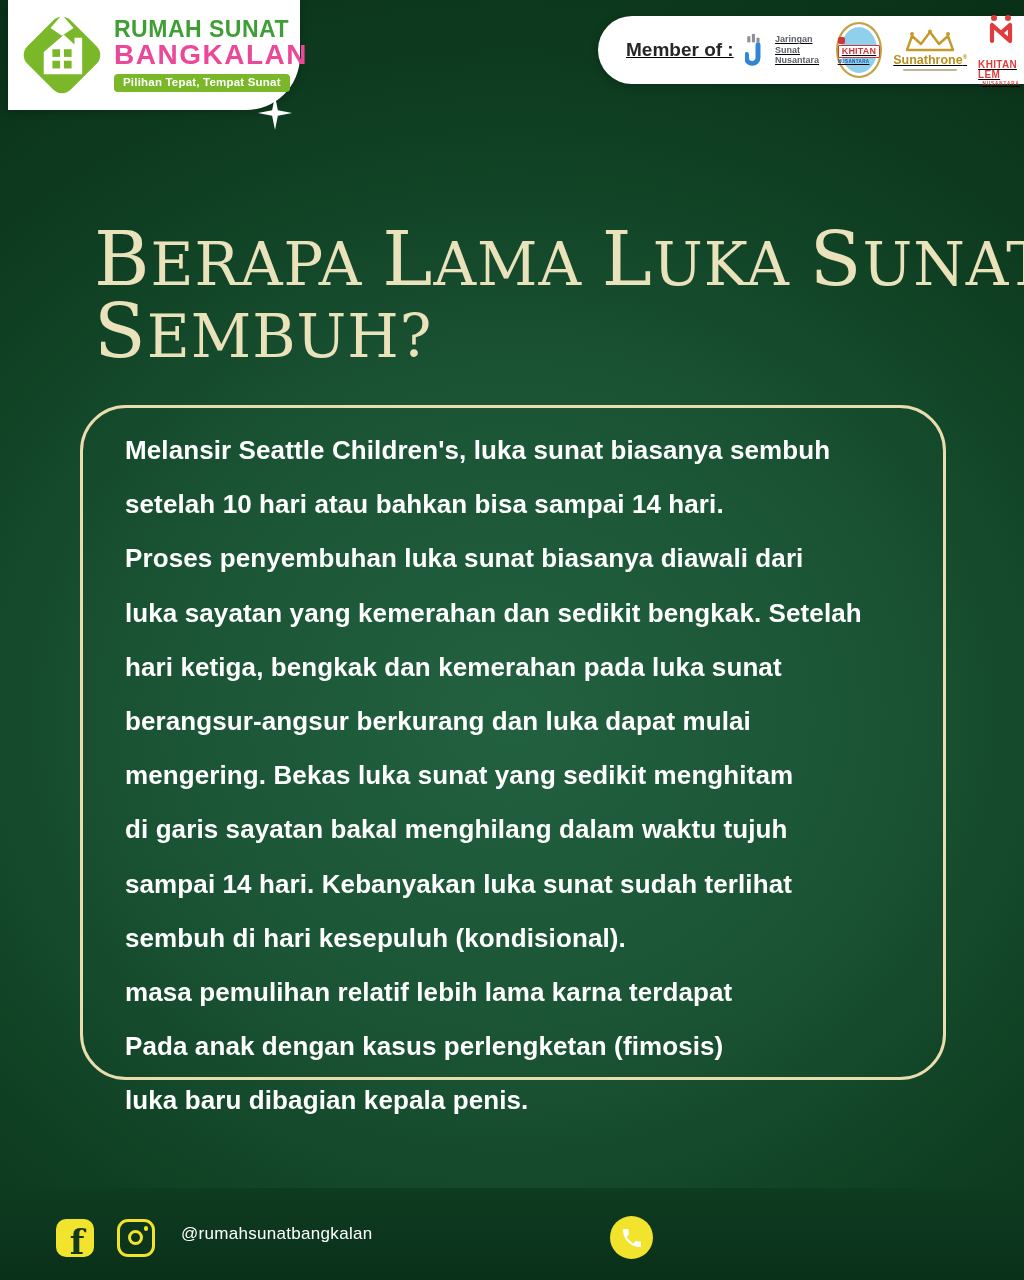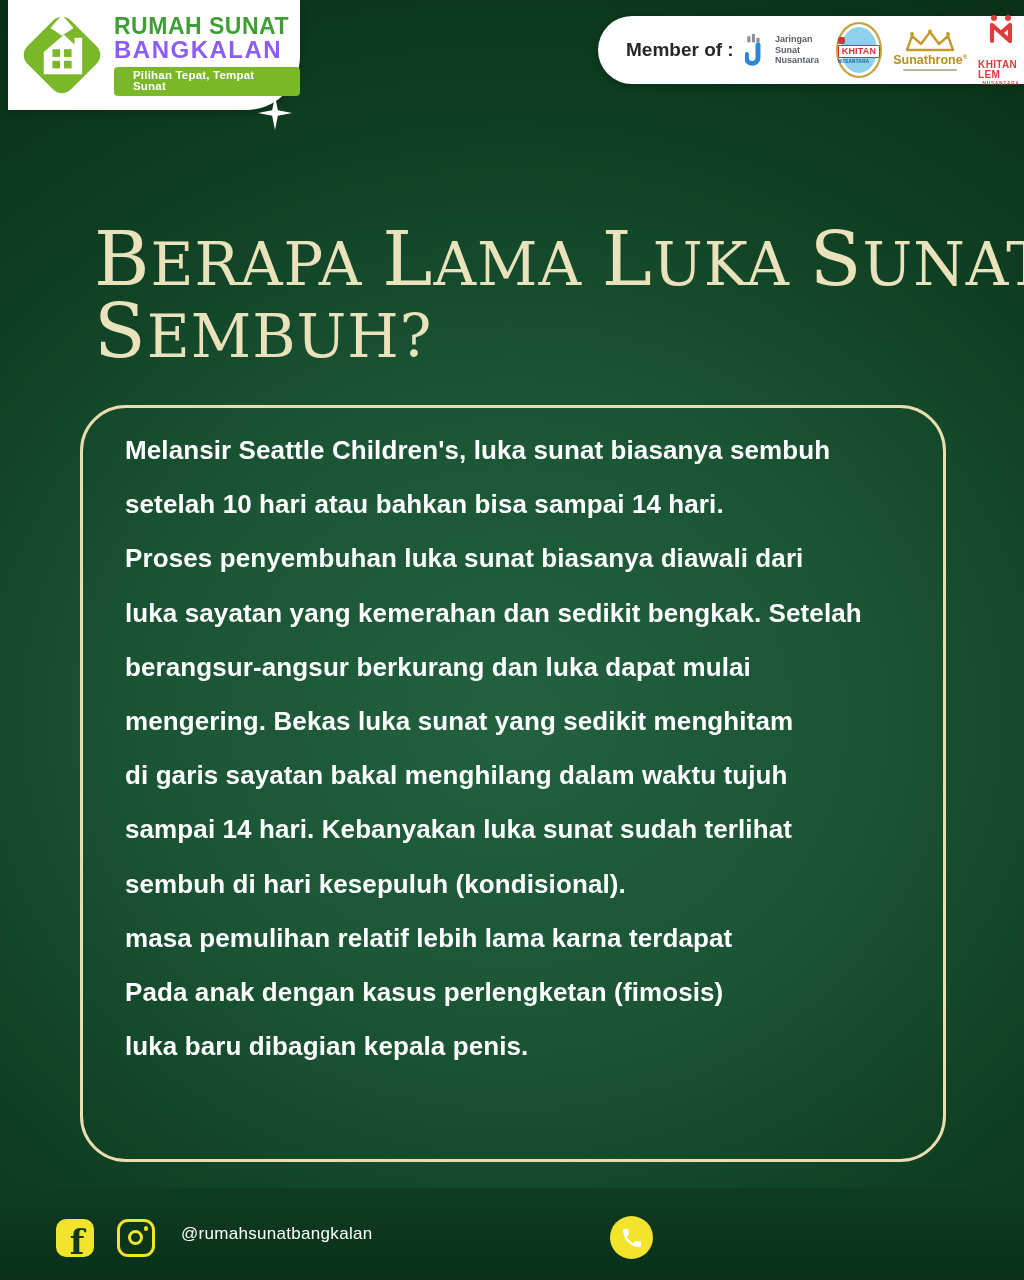--- a/index.html
+++ b/index.html
@@ -11,29 +11,29 @@
   }
   
   .badge-left{
     position:absolute;left:8px;top:0;width:292px;height:110px;background:#ffffff;
     border-radius:0 0 54px 0;display:flex;align-items:center;
     box-shadow:0 2px 8px rgba(0,0,0,.25);
   }
   .house-wrap{width:96px;height:96px;margin-left:6px;flex:0 0 auto;}
   .brand-text{margin-left:4px;line-height:1;}
   .brand-l1{font-size:23px;font-weight:800;color:#3f9e35;letter-spacing:.5px;}
-  .brand-l2{font-size:24px;font-weight:800;color:#8b5cf6;letter-spacing:1.5px;margin-top:0;}
+  .brand-l2{font-size:28px;font-weight:800;color:#ec4899;letter-spacing:1.5px;margin-top:0;}
   .brand-tag{display:inline-block;margin-top:5px;background:#7ab829;color:#fff;
-    font-size:11.5px;font-weight:700;padding:3px 19px;border-radius:4px;letter-spacing:.2px;}
+    font-size:11.5px;font-weight:700;padding:3px 9px;border-radius:4px;letter-spacing:.2px;}
   .sparkle{position:absolute;left:256px;top:94px;width:38px;height:38px;}
   
   .member-pill{
     position:absolute;right:0;top:16px;height:68px;width:426px;background:#ffffff;
     border-radius:34px 0 0 34px;display:flex;align-items:center;gap:11px;
-    padding-left:28px;box-sizing:border-box;box-shadow:0 2px 8px rgba(0,0,0,.25);
+    padding-left:28px;box-sizing:border-box;box-shadow:0 2px 8px rgba(0,0,0,.25);text-decoration:underline;
   }
   .member-label{font-size:19px;font-weight:800;color:#262626;white-space:nowrap;}
   .logo{display:flex;align-items:center;}
   .jsn{gap:12px;}
   .jsn-text{font-size:9px;font-weight:700;color:#5a5f66;line-height:1.15;}
   .kn-circle{width:56px;height:56px;border-radius:50%;background:#8fd0ec;
     border:2px solid #c8a13a;box-shadow:inset 0 0 0 3px #fff;box-sizing:border-box;
     display:flex;flex-direction:column;align-items:flex-start;justify-content:center;}
   .kn-dot{width:7px;height:7px;border-radius:2px;background:#d23434;margin-bottom:1px;}
   .kn-khitan{background:#fff;border:1px solid #d23434;color:#d23434;font-weight:800;
@@ -46,21 +46,21 @@
   .kl{flex-direction:column;justify-content:center;}
   .kl-name{font-size:10px;font-weight:800;color:#e03c3c;line-height:1;margin-top:16px;letter-spacing:.3px;}
   .kl-nus{font-size:4.5px;font-weight:800;color:#e03c3c;letter-spacing:1px;margin-top:1px;}
   
   .title{position:absolute;left:94px;top:226px;margin:0;color:#e9e2ba;
     font-family:"DejaVu Serif",serif;font-weight:400;}
   .title-line{font-size:59px;line-height:67px;letter-spacing:1px;white-space:nowrap;}
   .tcap{font-size:1.28em;}
   
   .content-box{
-    position:absolute;left:80px;top:405px;width:866px;height:757px;box-sizing:border-box;
+    position:absolute;left:80px;top:405px;width:866px;height:675px;box-sizing:border-box;
     border:3px solid #e9ddae;border-radius:46px;
     padding:15px 26px 0 42px;
   }
   .bline{color:#ffffff;font-size:26px;font-weight:700;line-height:54.2px;white-space:nowrap;
     letter-spacing:.1px;}
   
   .footer-band{position:absolute;left:0;top:1188px;width:1024px;height:92px;
     background:linear-gradient(180deg,#0e3c21 0%,#0a301a 100%);
     border-top-left-radius:30px;}
   .fb-icon{position:absolute;left:56px;top:1219px;width:38px;height:38px;background:#f2e32c;
@@ -155,20 +155,21 @@
   <h1 class="title">
     <div class="title-line"><span><span class="tcap">B</span>ERAPA</span> <span><span class="tcap">L</span>AMA</span> <span><span class="tcap">L</span>UKA</span> <span><span class="tcap">S</span>UNAT</span></div>
     <div class="title-line"><span><span class="tcap">S</span>EMBUH?</span></div>
   </h1>
 
   <div class="content-box">
     <div class="bline">Melansir Seattle Children's, luka sunat biasanya sembuh</div>
     <div class="bline">setelah 10 hari atau bahkan bisa sampai 14 hari.</div>
     <div class="bline">Proses penyembuhan luka sunat biasanya diawali dari</div>
     <div class="bline">luka sayatan yang kemerahan dan sedikit bengkak. Setelah</div>
+    <div class="bline">hari ketiga, bengkak dan kemerahan pada luka sunat</div>
     <div class="bline">berangsur-angsur berkurang dan luka dapat mulai</div>
     <div class="bline">mengering. Bekas luka sunat yang sedikit menghitam</div>
     <div class="bline">di garis sayatan bakal menghilang dalam waktu tujuh</div>
     <div class="bline">sampai 14 hari. Kebanyakan luka sunat sudah terlihat</div>
     <div class="bline">sembuh di hari kesepuluh (kondisional).</div>
     <div class="bline">masa pemulihan relatif lebih lama karna terdapat</div>
     <div class="bline">Pada anak dengan kasus perlengketan (fimosis)</div>
     <div class="bline">luka baru dibagian kepala penis.</div>
   </div>
 

